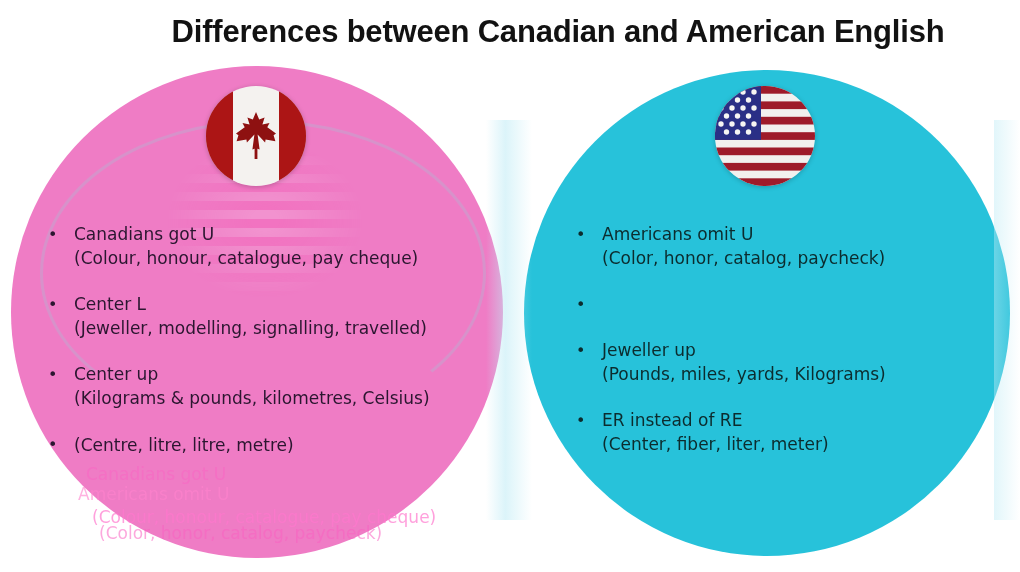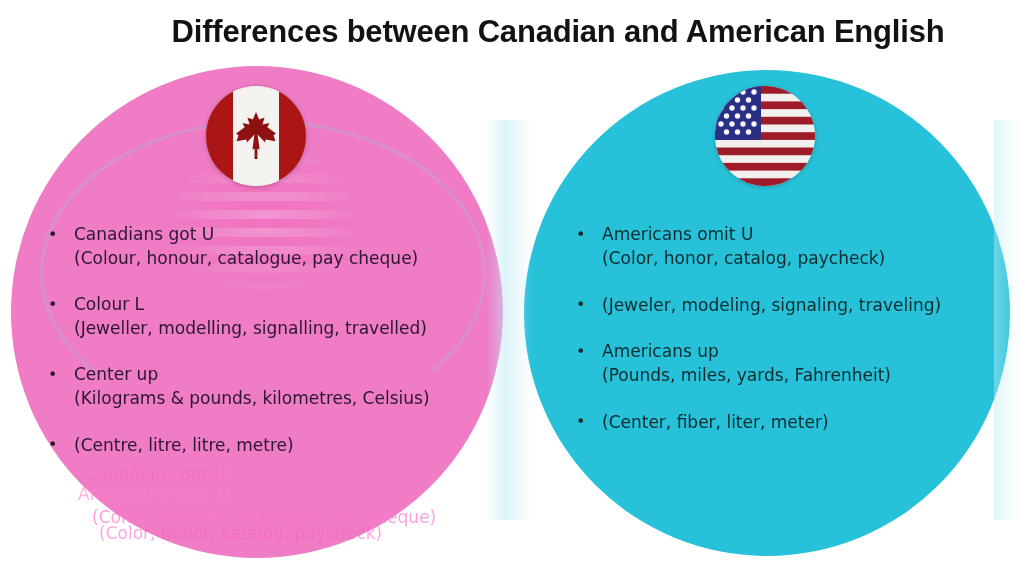--- a/index.html
+++ b/index.html
@@ -251,21 +251,21 @@
     <span class="bullet-dot">•</span>
     <span class="bullet-text">
       <div class="bullet-head">Canadians got U</div>
       <div class="bullet-sub">(Colour, honour, catalogue, pay cheque)</div>
     </span>
   </div>
 
   <div class="bullet-row">
     <span class="bullet-dot">•</span>
     <span class="bullet-text">
-      <div class="bullet-head">Colour L</div>
+      <div class="bullet-head">Center L</div>
       <div class="bullet-sub">(Jeweller, modelling, signalling, travelled)</div>
     </span>
   </div>
 
   <div class="bullet-row">
     <span class="bullet-dot">•</span>
     <span class="bullet-text">
       <div class="bullet-head">Center up</div>
       <div class="bullet-sub">(Kilograms &amp; pounds, kilometres, Celsius)</div>
     </span>
@@ -326,31 +326,31 @@
     <span class="bullet-dot">•</span>
     <span class="bullet-text">
       <div class="bullet-head">Americans omit U</div>
       <div class="bullet-sub">(Color, honor, catalog, paycheck)</div>
     </span>
   </div>
 
   <div class="bullet-row">
     <span class="bullet-dot">•</span>
     <span class="bullet-text">
-      <div class="bullet-sub">(Jeweler, modeling, signaling, traveling)</div>
-    </span>
-  </div>
-
-  <div class="bullet-row">
-    <span class="bullet-dot">•</span>
-    <span class="bullet-text">
-      <div class="bullet-head">Americans up</div>
-      <div class="bullet-sub">(Pounds, miles, yards, Fahrenheit)</div>
-    </span>
-  </div>
-
-  <div class="bullet-row">
-    <span class="bullet-dot">•</span>
-    <span class="bullet-text">
+    </span>
+  </div>
+
+  <div class="bullet-row">
+    <span class="bullet-dot">•</span>
+    <span class="bullet-text">
+      <div class="bullet-head">Jeweller up</div>
+      <div class="bullet-sub">(Pounds, miles, yards, Kilograms)</div>
+    </span>
+  </div>
+
+  <div class="bullet-row">
+    <span class="bullet-dot">•</span>
+    <span class="bullet-text">
+      <div class="bullet-head">ER instead of RE</div>
       <div class="bullet-sub">(Center, fiber, liter, meter)</div>
     </span>
   </div>
 </div>
 
 </body></html>

